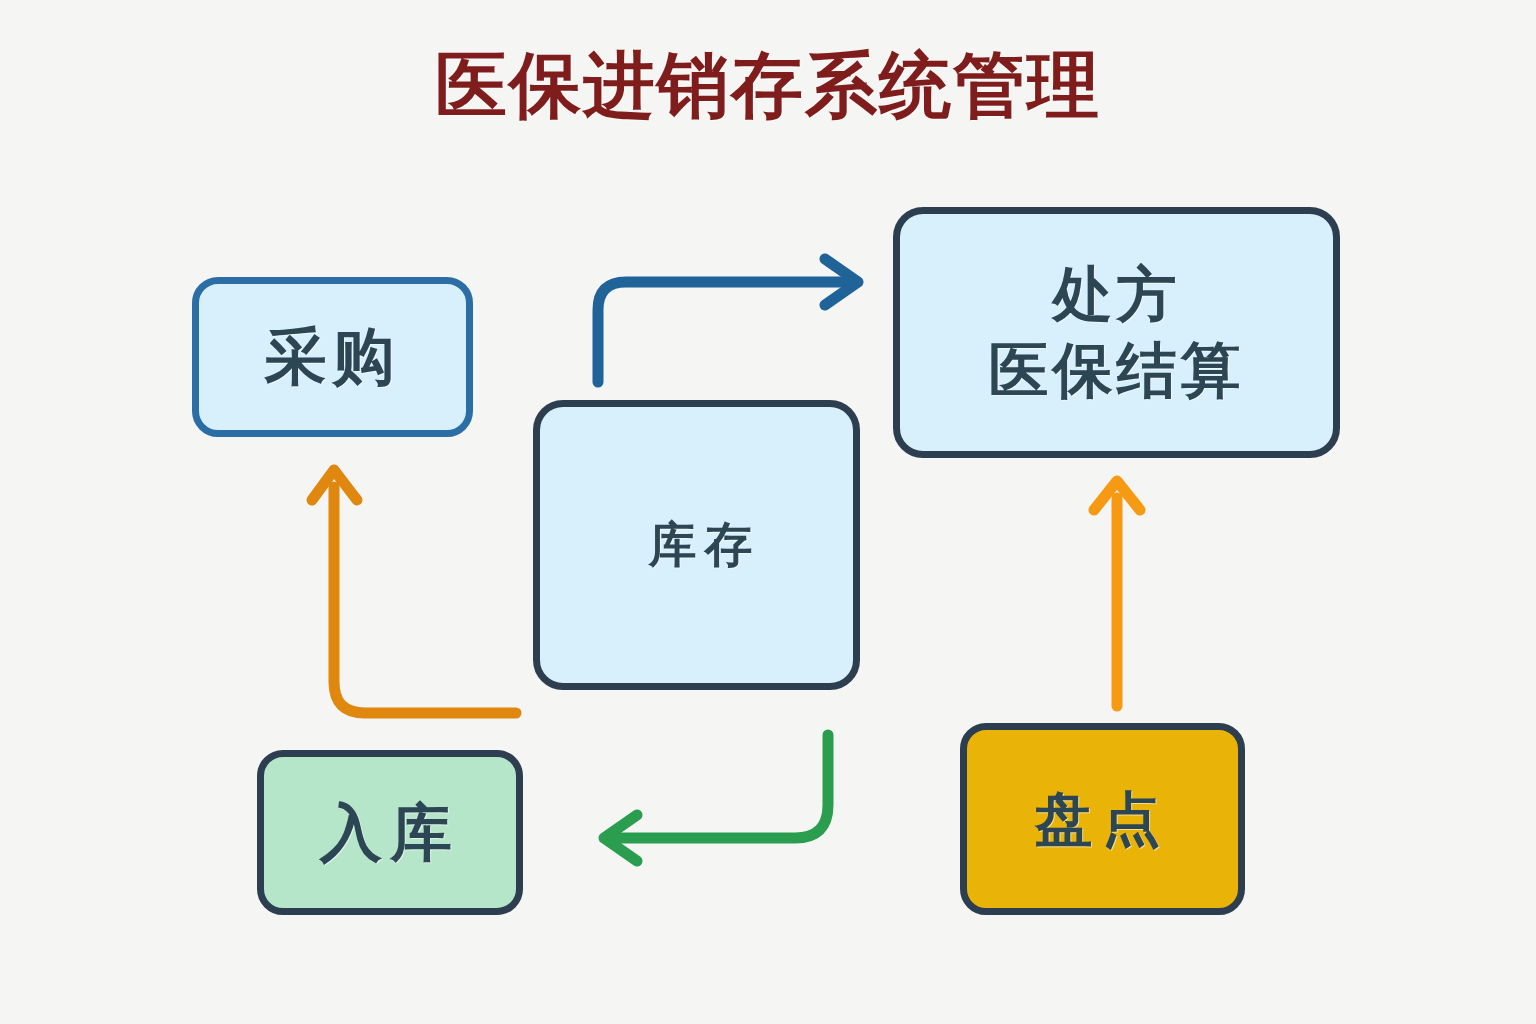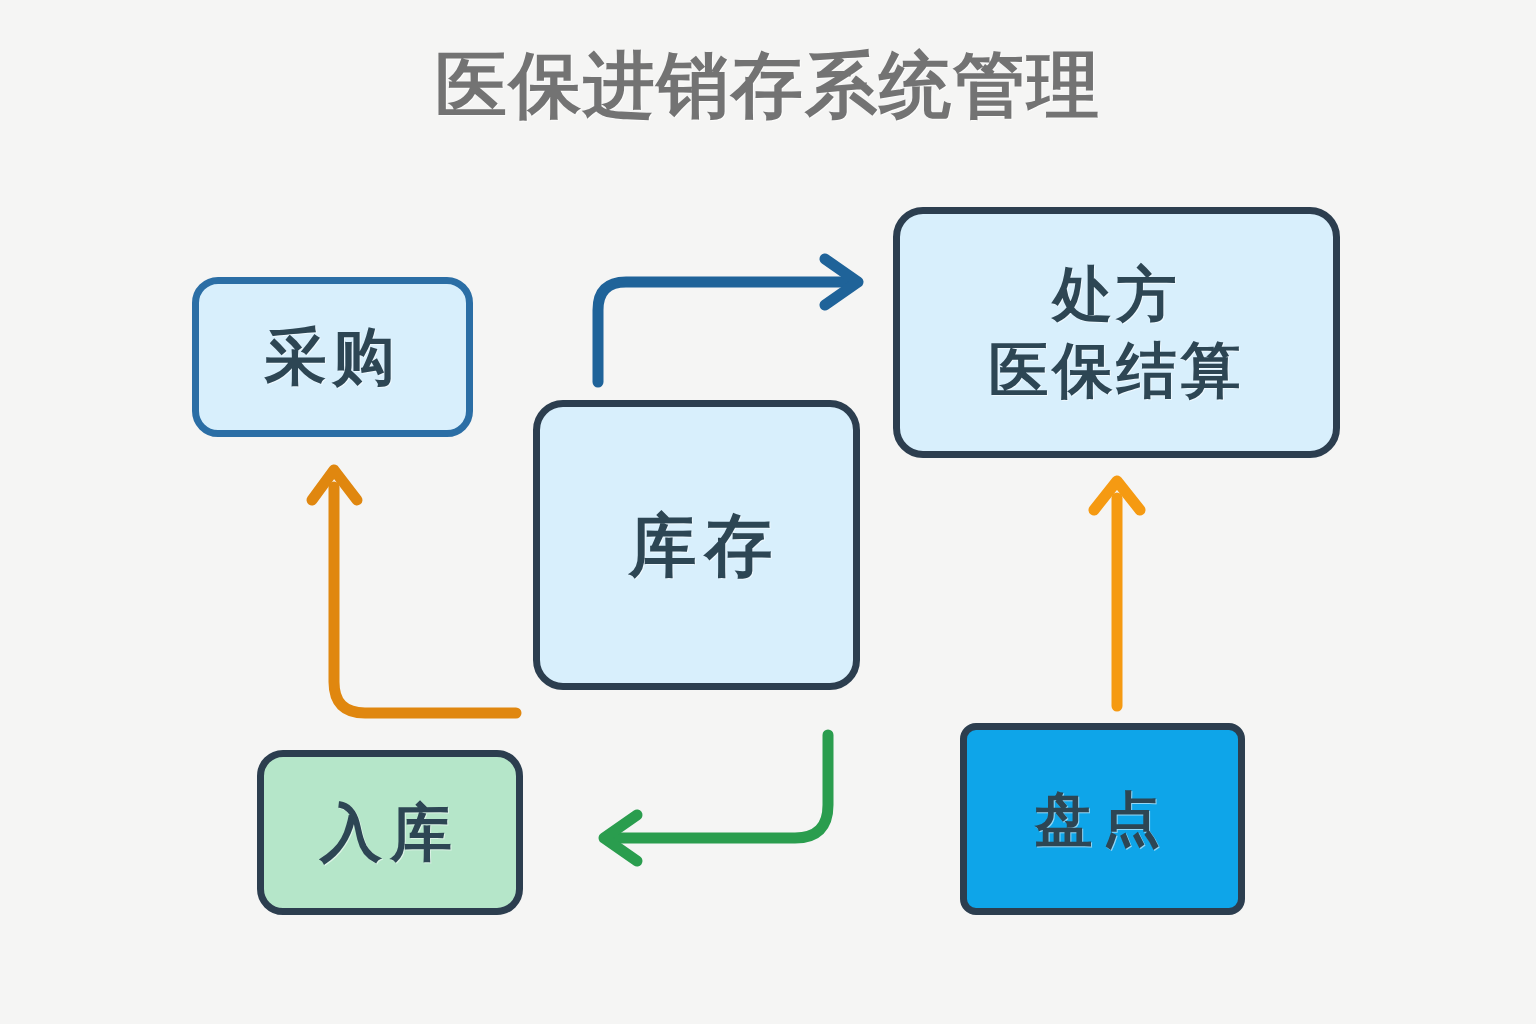--- a/index.html
+++ b/index.html
@@ -21,21 +21,21 @@
     background: #f5f5f4;
   }
   #title {
     position: absolute;
     left: 0;
     top: 48px;
     width: 1536px;
     text-align: center;
     font-size: 72px;
     font-weight: bold;
-    color: #737373;
+    color: #7f1d1d;
     letter-spacing: 2px;
     line-height: 1.05;
     text-shadow: 1px 1px 0 rgba(255,255,255,0.65);
   }
   .node {
     position: absolute;
     box-sizing: border-box;
     display: flex;
     flex-direction: column;
     align-items: center;
@@ -66,39 +66,39 @@
     font-size: 60px;
     letter-spacing: 4px;
   }
   #node-prescription .line + .line { margin-top: 6px; }
   
   #node-stock {
     left: 533px; top: 400px; width: 327px; height: 290px;
     background: #d8effc;
     border: 7px solid #2c3e4f;
     border-radius: 30px;
-    font-size: 68px;
+    font-size: 48px;
     letter-spacing: 8px;
     padding-left: 16px;
   }
   
   #node-inbound {
     left: 257px; top: 750px; width: 266px; height: 165px;
     background: #b5e6c9;
     border: 7px solid #2c3e4f;
     border-radius: 26px;
     font-size: 62px;
     letter-spacing: 8px;
   }
   
   #node-inventorycheck {
     left: 960px; top: 723px; width: 285px; height: 192px;
-    background: #0ea5e9;
+    background: #eab308;
     border: 7px solid #2c3e4f;
-    border-radius: 16px;
+    border-radius: 26px;
     font-size: 58px;
     letter-spacing: 10px;
   }
   #arrows {
     position: absolute;
     left: 0; top: 0;
     width: 1536px; height: 1024px;
     pointer-events: none;
   }
   .edge {

